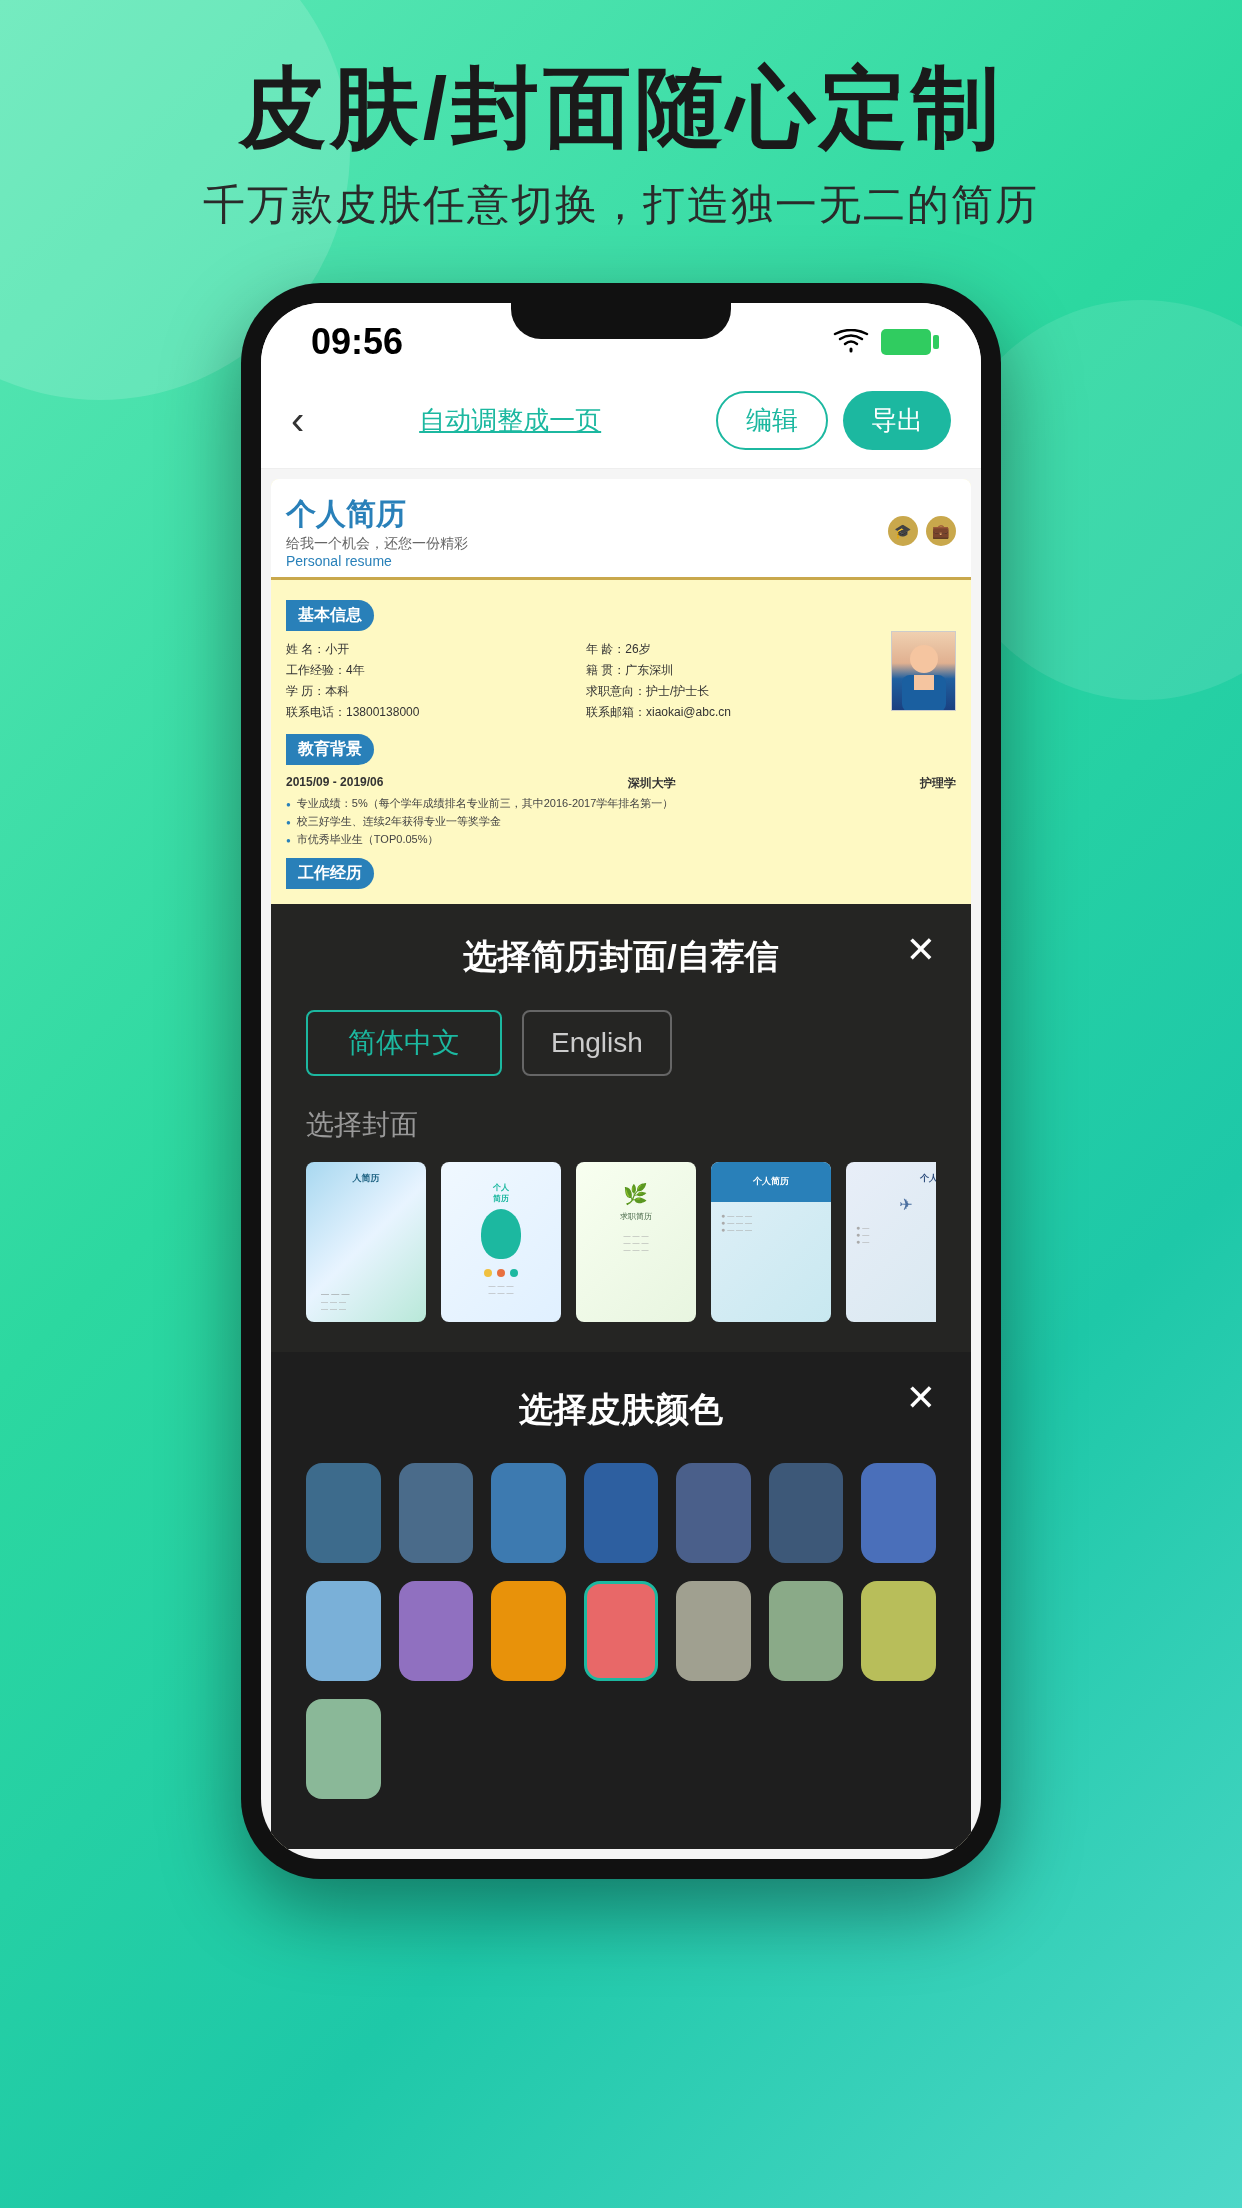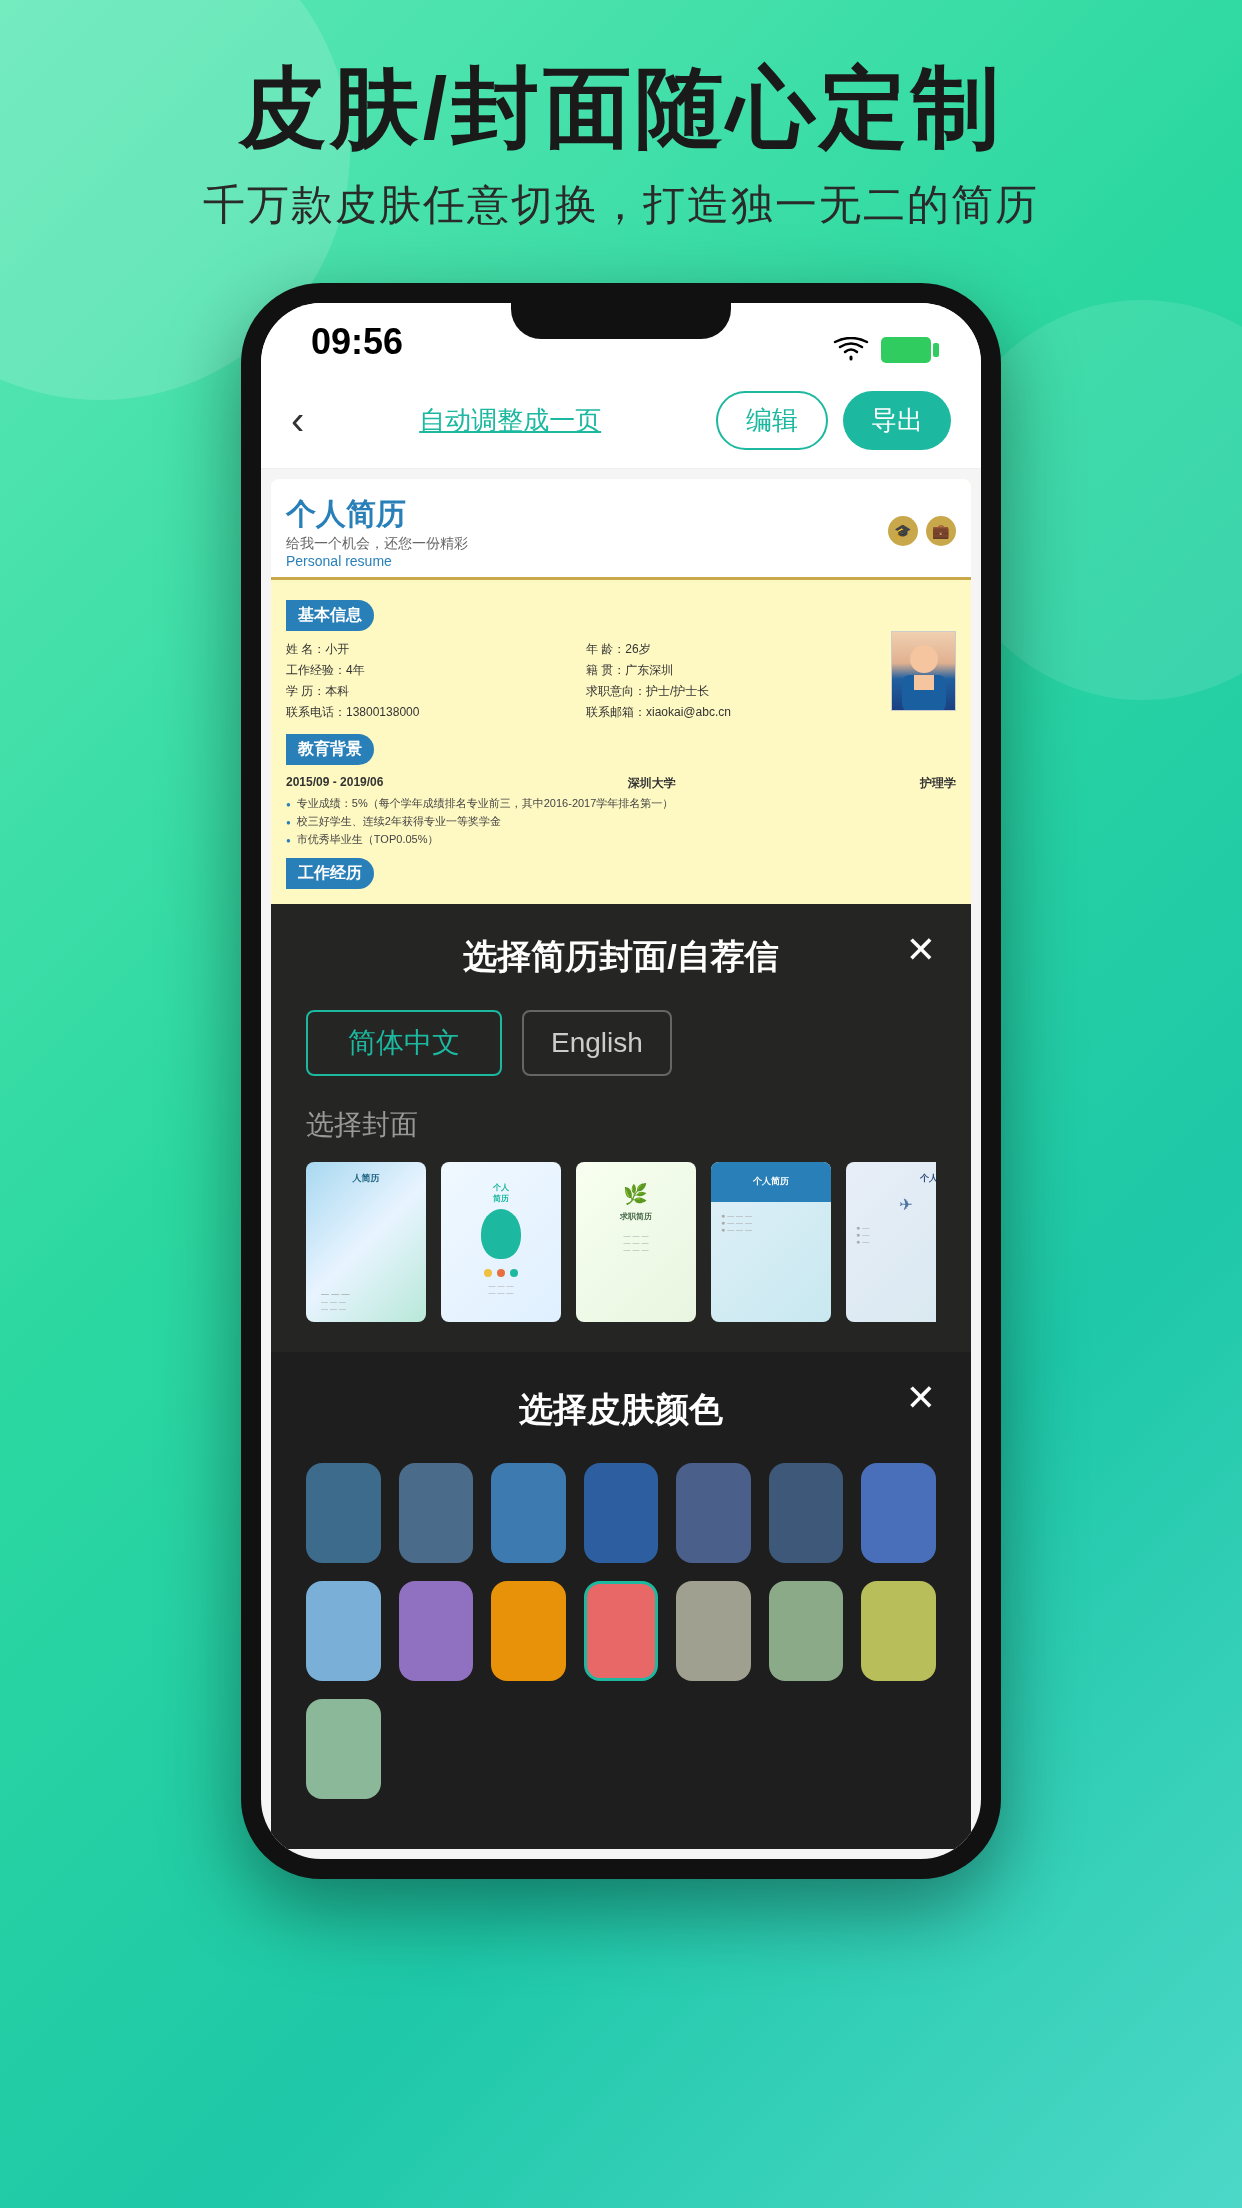--- a/index.html
+++ b/index.html
@@ -82,21 +82,21 @@
       border-radius: 60px;
       overflow: hidden;
       position: relative;
     }
 
     
     .status-bar {
       background: white;
       display: flex;
       justify-content: space-between;
-      align-items: flex-end;
+      align-items: center;
       padding: 18px 50px 10px;
       height: 70px;
     }
 
     .status-time {
       font-size: 36px;
       font-weight: 700;
       color: #000;
     }
 
@@ -586,21 +586,21 @@
                   <div style="width:8px;height:8px;border-radius:50%;background:#1cb8a0;"></div>
                 </div>
                 <div style="font-size:7px;color:#aaa;margin-top:5px;">— — —</div>
                 <div style="font-size:7px;color:#aaa;">— — —</div>
               </div>
             </div>
 
             <div class="cover-thumb cover-thumb-3">
               <div class="cover-inner" style="align-items:center;">
                 <div style="font-size:20px;color:#4a8a4a;margin-top:10px;">🌿</div>
-                <div style="font-size:8px;color:#4a6a4a;font-weight:700;margin-top:5px;">求职简历</div>
+                <div style="font-size:8px;color:#4a6a4a;font-weight:400;margin-top:5px;">求职简历</div>
                 <div style="font-size:7px;color:#aaa;margin-top:10px;">— — —</div>
                 <div style="font-size:7px;color:#aaa;">— — —</div>
                 <div style="font-size:7px;color:#aaa;">— — —</div>
               </div>
             </div>
 
             <div class="cover-thumb cover-thumb-4">
               <div class="cover-inner">
                 <div style="width:100%;height:40px;background:#2980b9;display:flex;align-items:center;justify-content:center;margin:-10px -10px 0;padding:10px;width:calc(100% + 20px);">
                   <span style="font-size:9px;color:white;font-weight:700;">个人简历</span>

